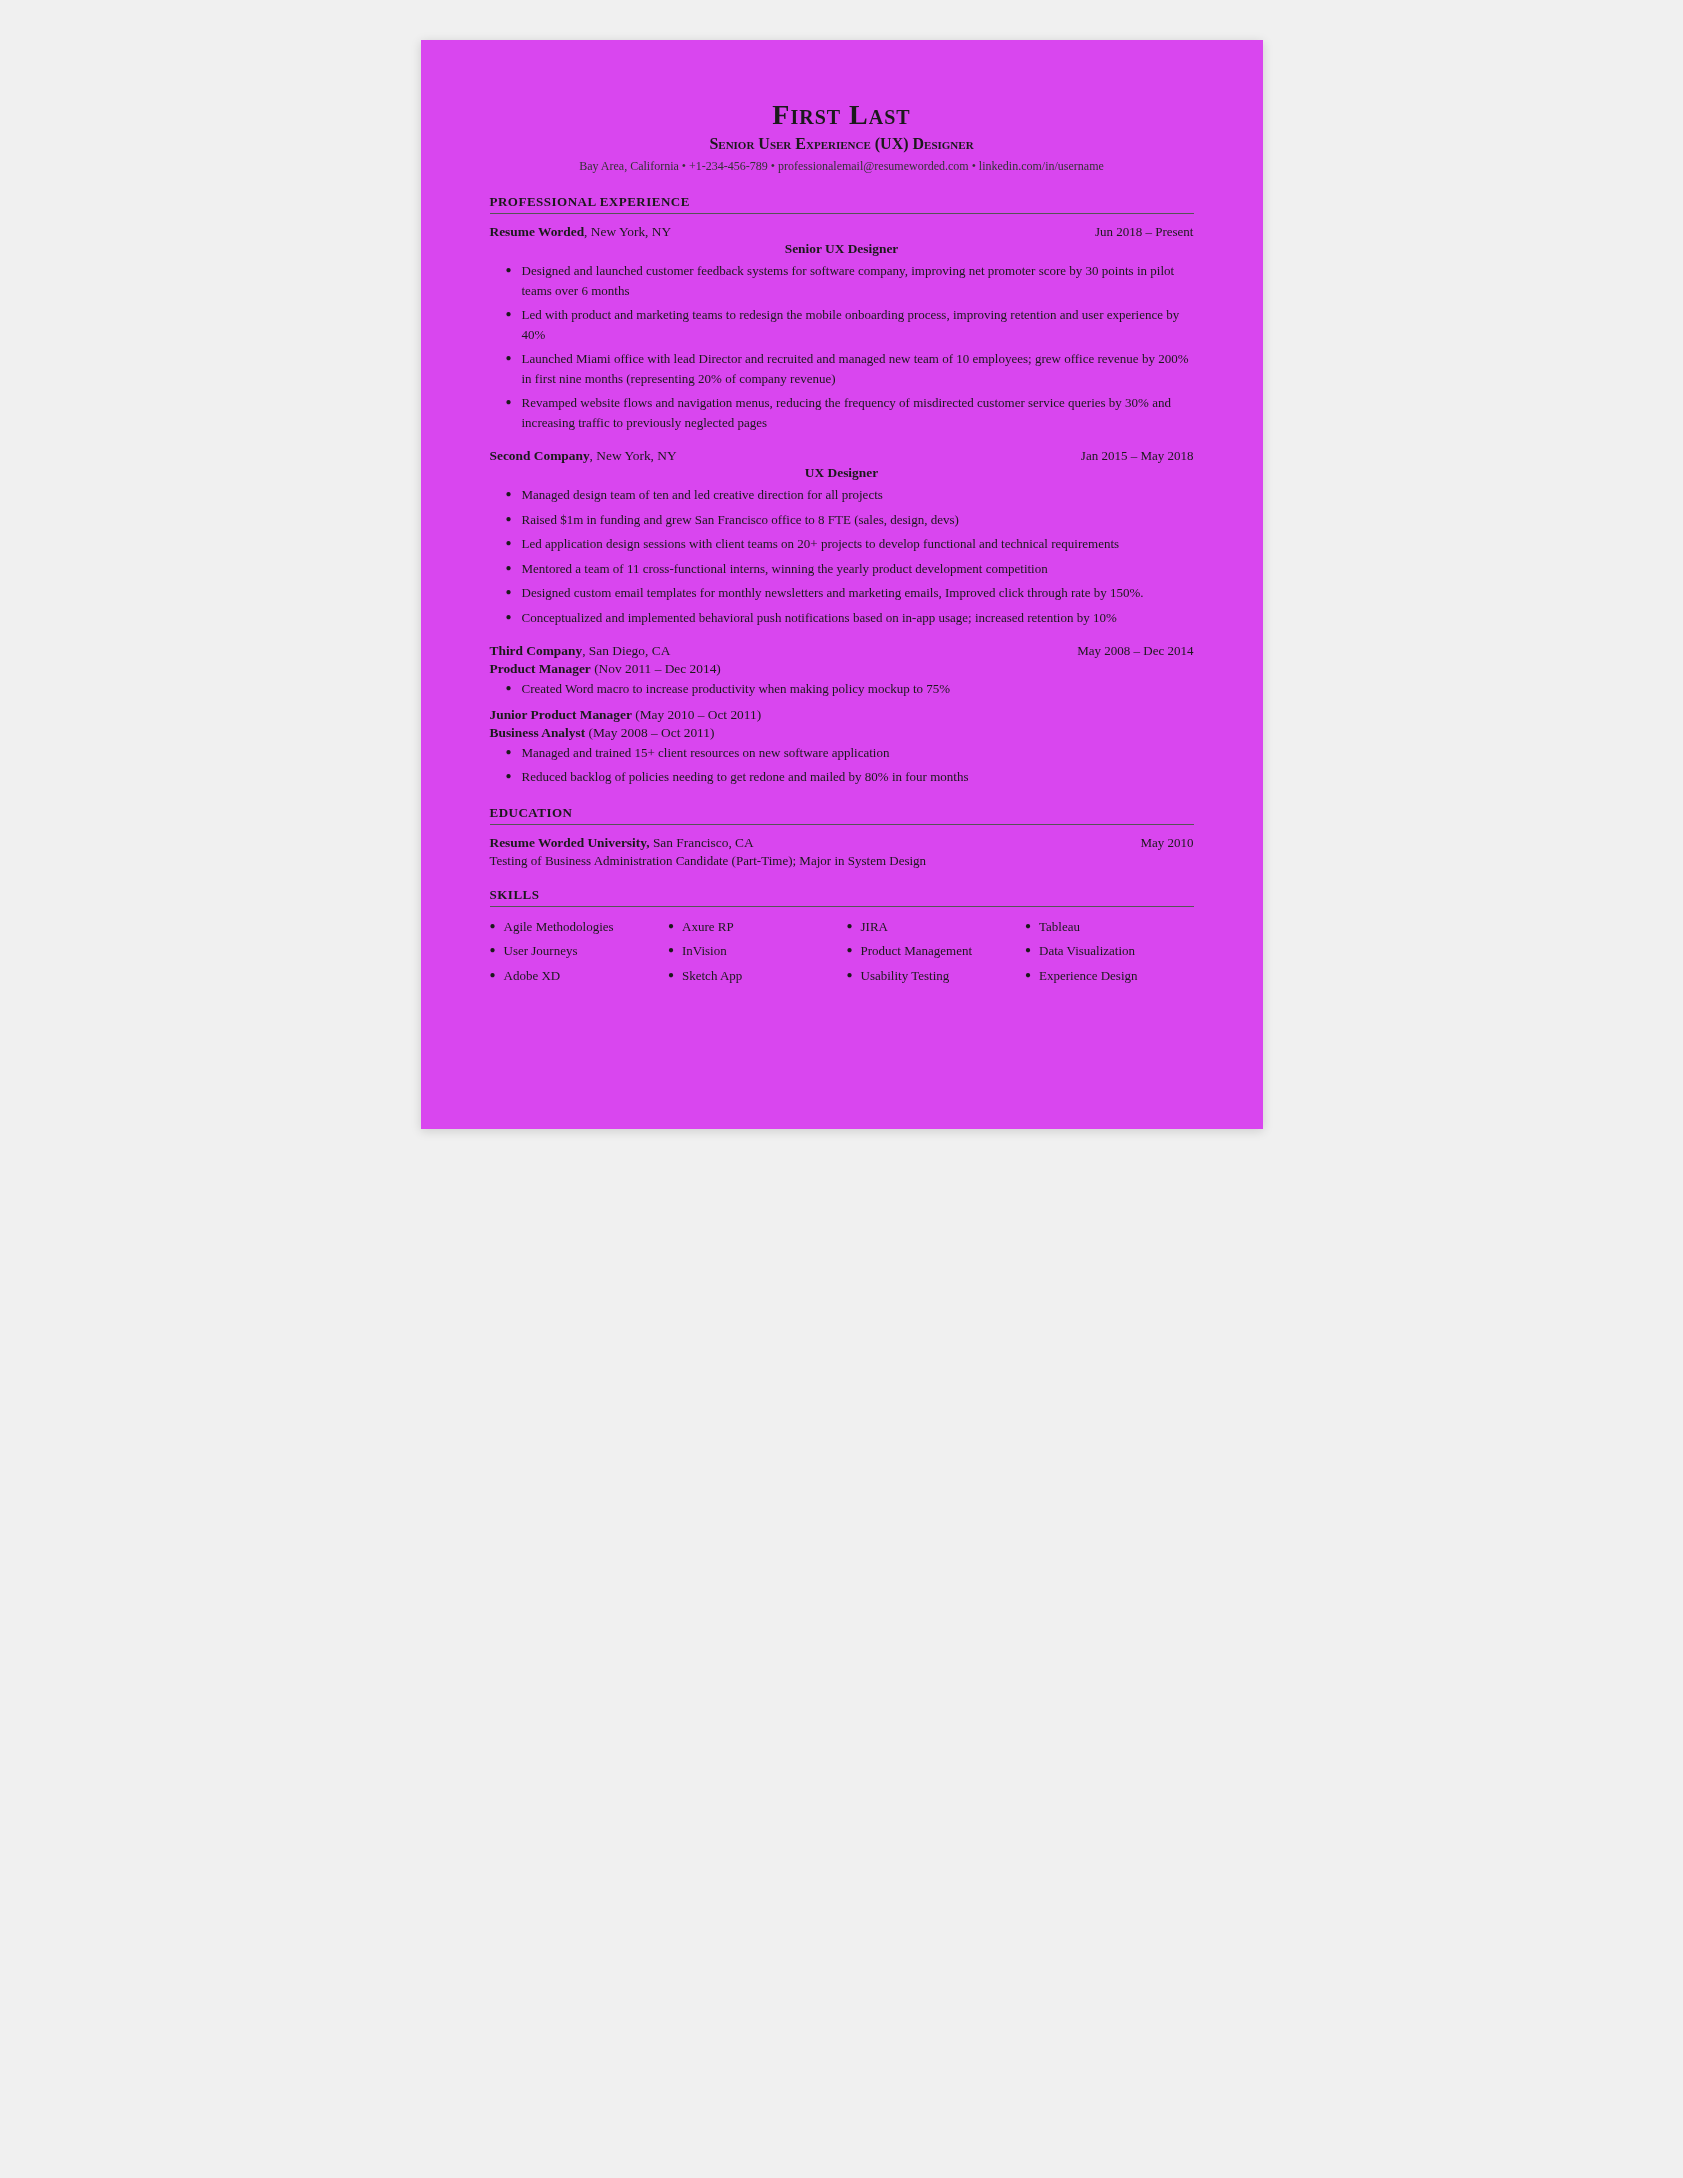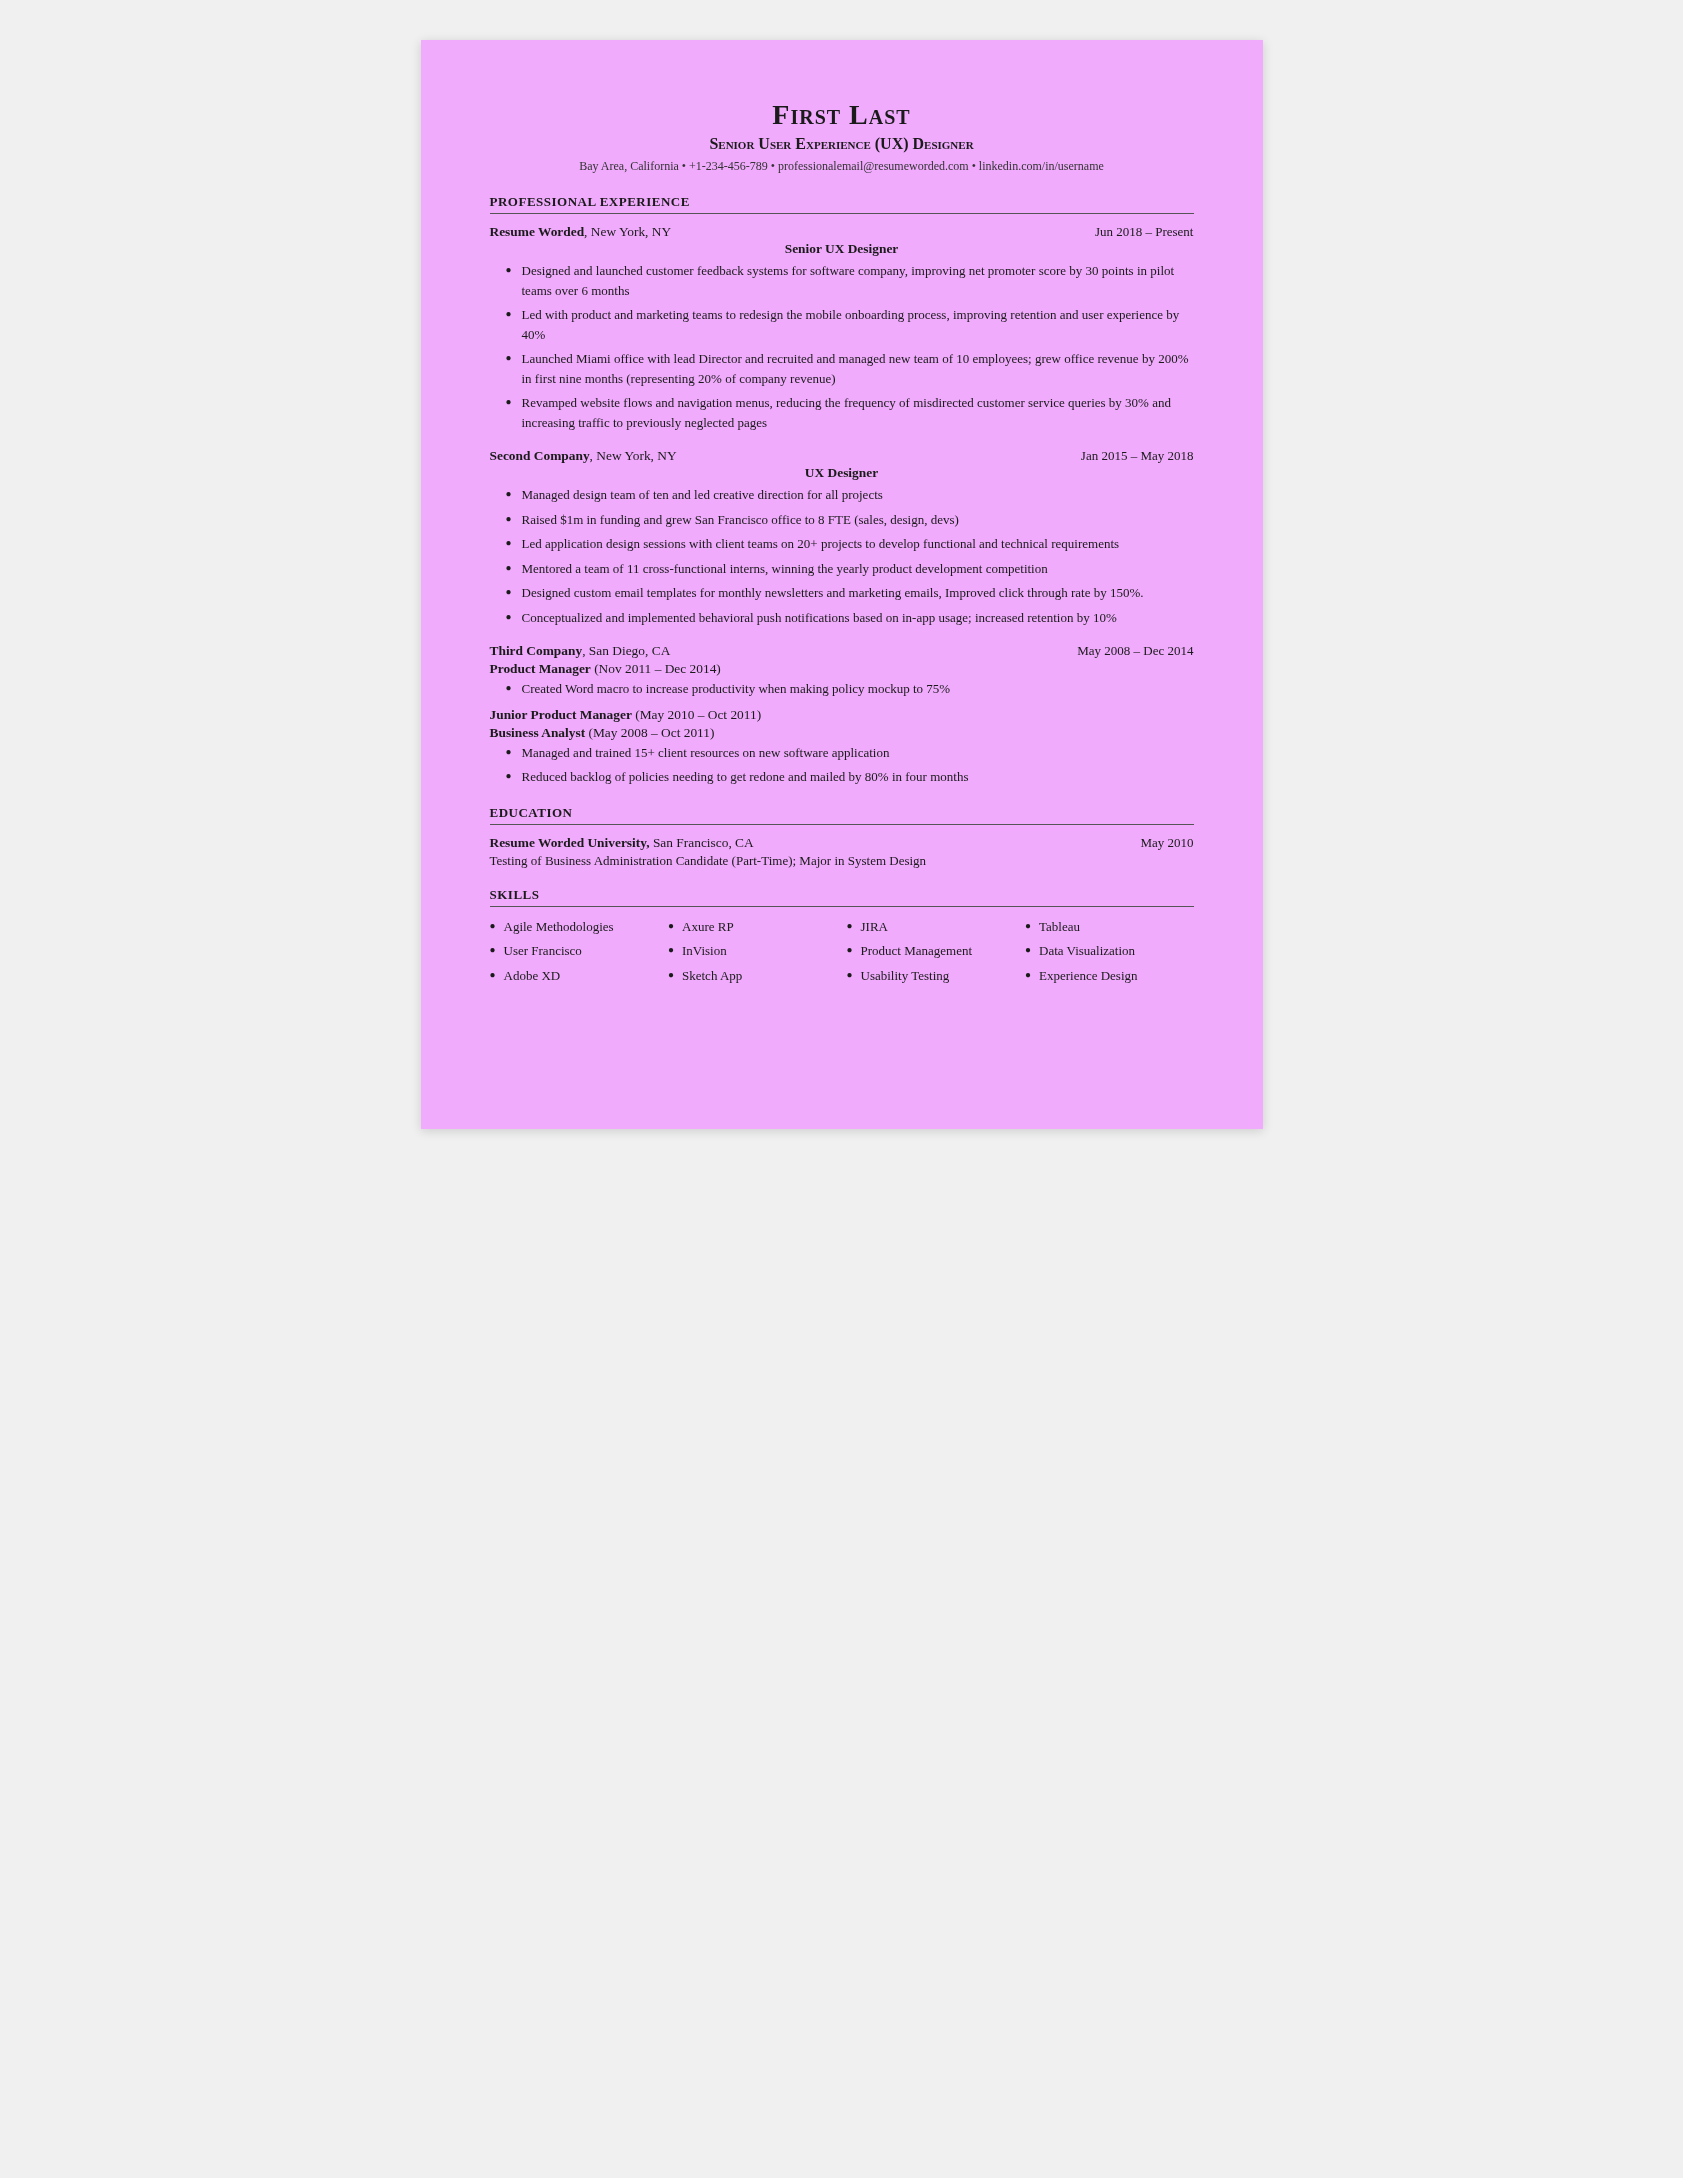--- a/index.html
+++ b/index.html
@@ -10,21 +10,21 @@
 
     body {
       background: #f0f0f0;
       display: flex;
       justify-content: center;
       padding: 40px 20px;
       font-family: Georgia, 'Times New Roman', serif;
     }
 
     .resume-page {
-      background: #f0abfc;
+      background: #d946ef;
       width: 842px;
       min-height: 1089px;
       padding: 59px 69px 59px 69px;
       box-shadow: 0 2px 10px rgba(0,0,0,0.15);
     }
 
     .header {
       text-align: center;
       margin-bottom: 20px;
     }
@@ -270,21 +270,21 @@
       <div class="edu-degree">Testing of Business Administration Candidate (Part-Time); Major in System Design</div>
     </div>
   </div>
 
   <div class="section">
     <div class="section-header">Skills</div>
     <div class="skills-grid">
       <div class="skills-col">
         <ul>
           <li>Agile Methodologies</li>
-          <li>User Francisco</li>
+          <li>User Journeys</li>
           <li>Adobe XD</li>
         </ul>
       </div>
       <div class="skills-col">
         <ul>
           <li>Axure RP</li>
           <li>InVision</li>
           <li>Sketch App</li>
         </ul>
       </div>

